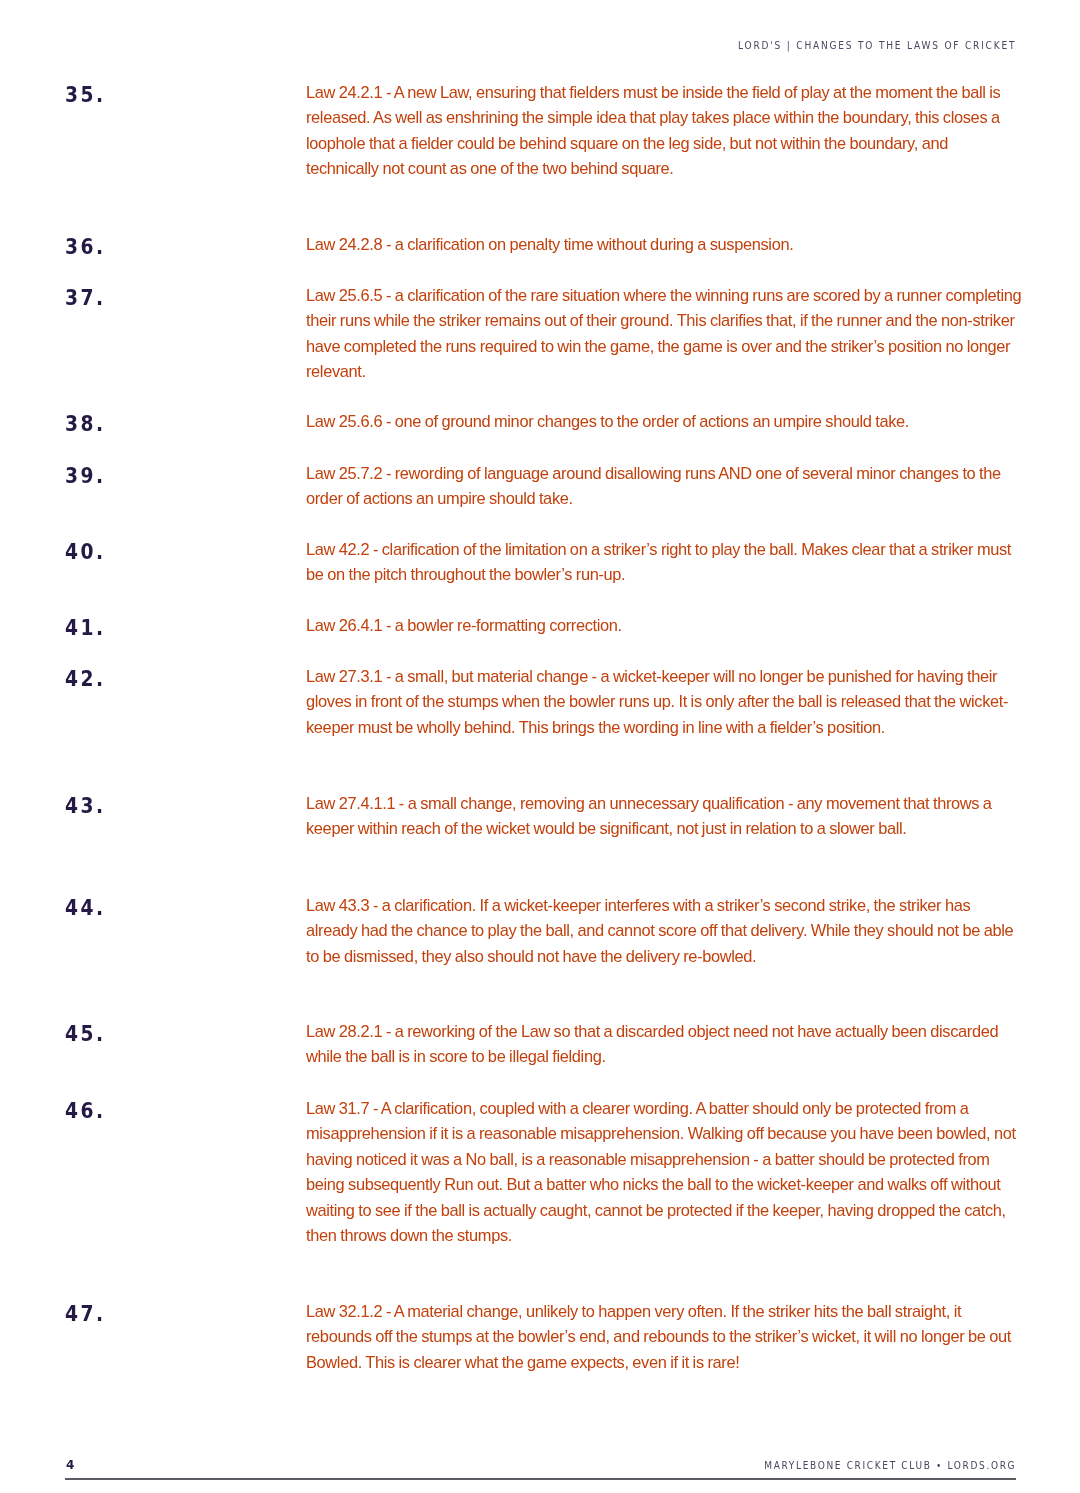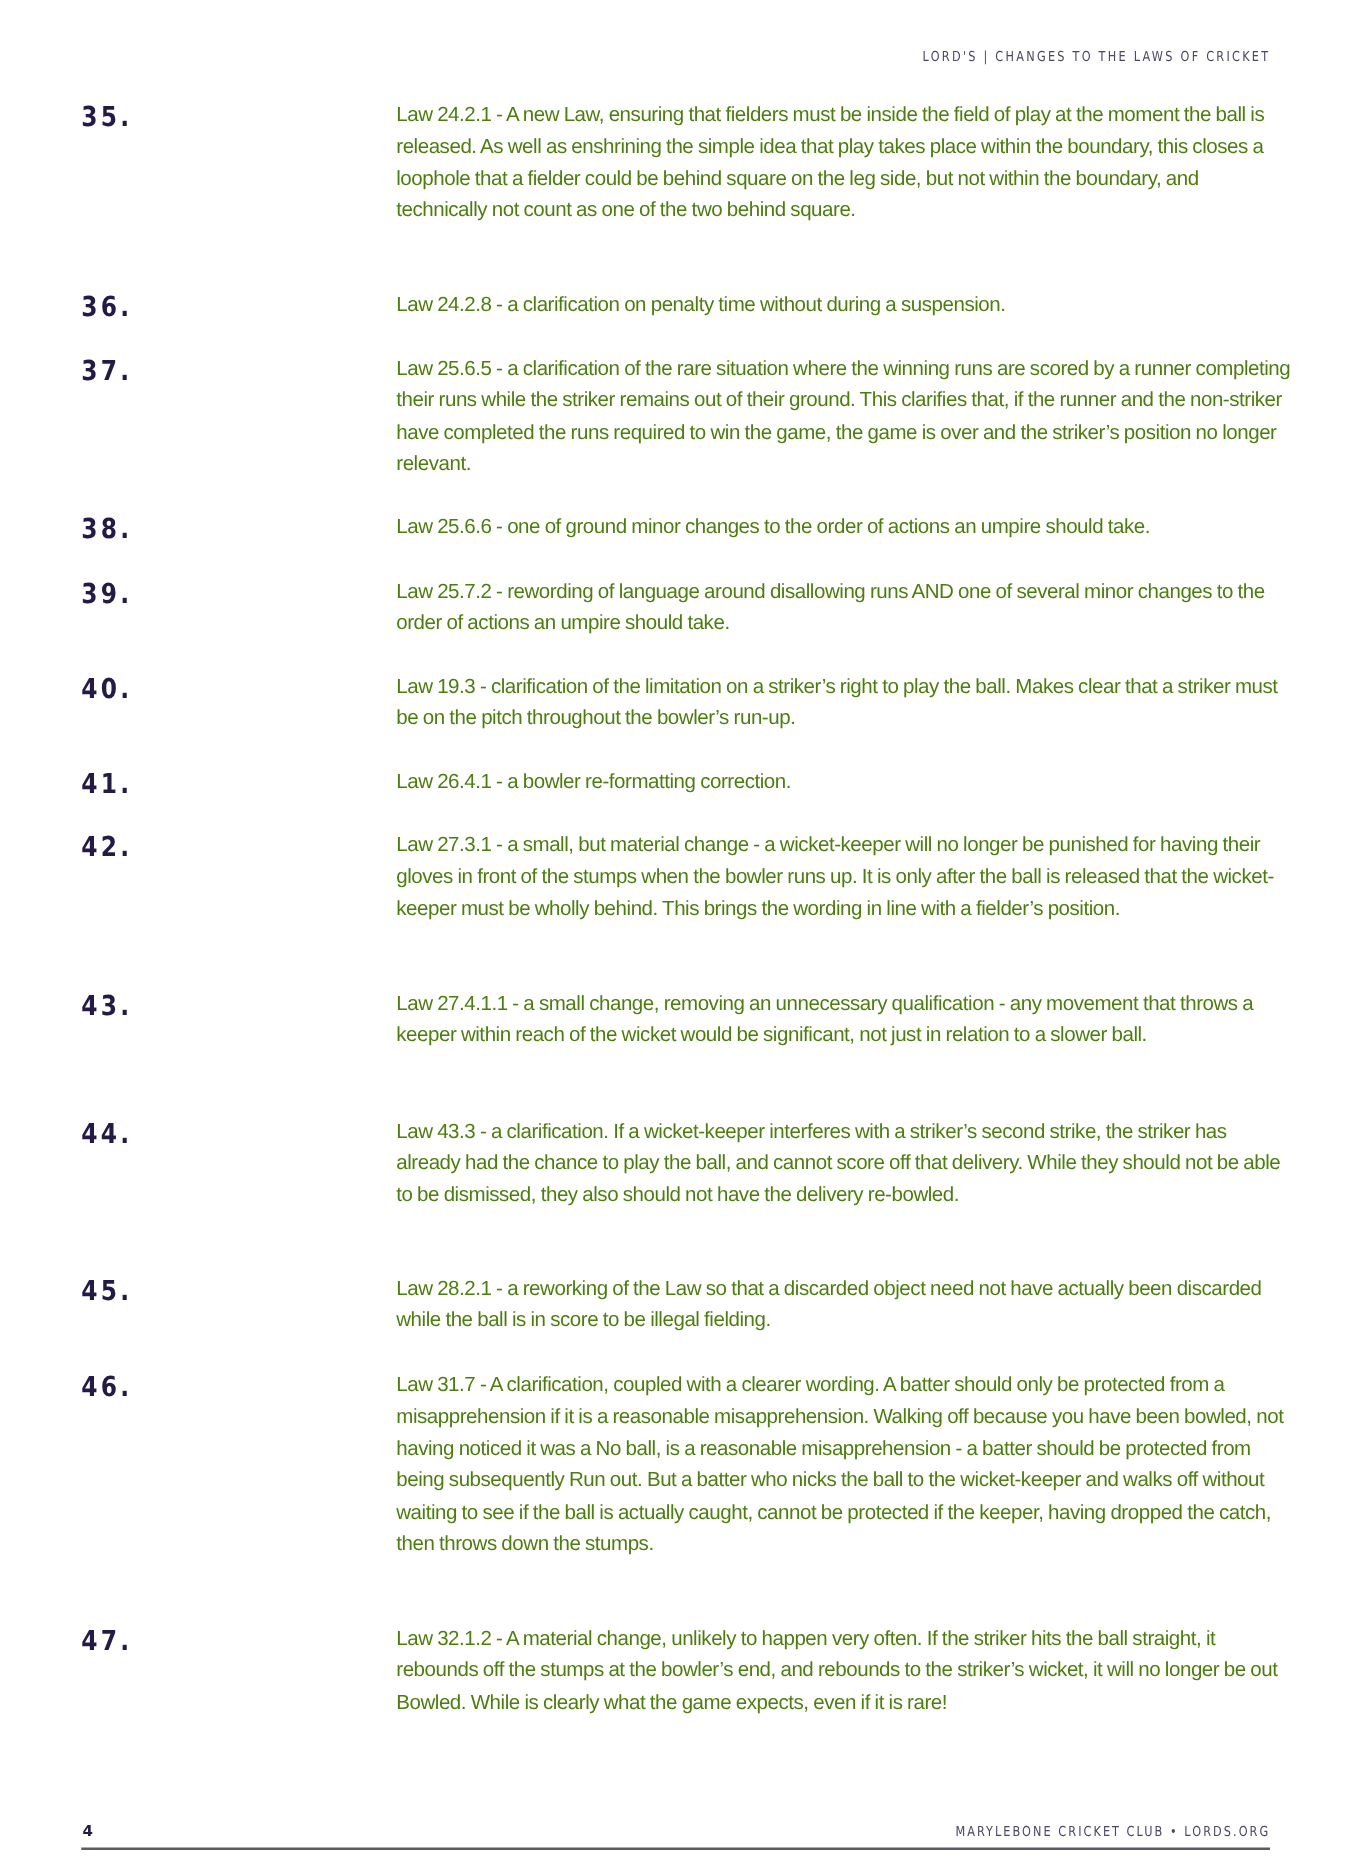--- a/index.html
+++ b/index.html
@@ -39,27 +39,27 @@
       font-family: "DejaVu Sans", sans-serif;
       font-weight: bold;
       font-size: 22px;
       letter-spacing: 3px;
       color: #241a45;
       transform: scaleX(0.85);
       transform-origin: left center;
     }
     .entry-text {
       position: absolute;
-      left: 317px;
+      left: 306px;
       width: 716px;
       top: 0;
       font-family: "Liberation Sans", sans-serif;
       font-size: 16.4px;
       line-height: 25.4px;
-      color: #4d7c0f;
+      color: #c2410c;
       letter-spacing: -0.35px;
       word-spacing: -0.5px;
     }
     .footer-page {
       position: absolute;
       left: 66px;
       top: 1458px;
       font-family: "DejaVu Sans", sans-serif;
       font-weight: bold;
       font-size: 12px;
@@ -111,21 +111,21 @@
   <div class="entry-text">Law 25.6.6 - one of ground minor changes to the order of actions an umpire should take.</div>
 </div>
 
 <div class="entry" style="top:461px;">
   <div class="entry-number">39.</div>
   <div class="entry-text">Law 25.7.2 - rewording of language around disallowing runs AND one of several minor changes to the order of actions an umpire should take.</div>
 </div>
 
 <div class="entry" style="top:537px;">
   <div class="entry-number">40.</div>
-  <div class="entry-text">Law 19.3 - clarification of the limitation on a striker’s right to play the ball. Makes clear that a striker must be on the pitch throughout the bowler’s run-up.</div>
+  <div class="entry-text">Law 42.2 - clarification of the limitation on a striker’s right to play the ball. Makes clear that a striker must be on the pitch throughout the bowler’s run-up.</div>
 </div>
 
 <div class="entry" style="top:613px;">
   <div class="entry-number">41.</div>
   <div class="entry-text">Law 26.4.1 - a bowler re-formatting correction.</div>
 </div>
 
 <div class="entry" style="top:664px;">
   <div class="entry-number">42.</div>
   <div class="entry-text">Law 27.3.1 - a small, but material change - a wicket-keeper will no longer be punished for having their gloves in front of the stumps when the bowler runs up. It is only after the ball is released that the wicket-keeper must be wholly behind. This brings the wording in line with a fielder’s position.</div>
@@ -146,18 +146,18 @@
   <div class="entry-text">Law 28.2.1 - a reworking of the Law so that a discarded object need not have actually been discarded while the ball is in score to be illegal fielding.</div>
 </div>
 
 <div class="entry" style="top:1096px;">
   <div class="entry-number">46.</div>
   <div class="entry-text">Law 31.7 - A clarification, coupled with a clearer wording. A batter should only be protected from a misapprehension if it is a reasonable misapprehension. Walking off because you have been bowled, not having noticed it was a No ball, is a reasonable misapprehension - a batter should be protected from being subsequently Run out. But a batter who nicks the ball to the wicket-keeper and walks off without waiting to see if the ball is actually caught, cannot be protected if the keeper, having dropped the catch, then throws down the stumps.</div>
 </div>
 
 <div class="entry" style="top:1299px;">
   <div class="entry-number">47.</div>
-  <div class="entry-text">Law 32.1.2 - A material change, unlikely to happen very often. If the striker hits the ball straight, it rebounds off the stumps at the bowler’s end, and rebounds to the striker’s wicket, it will no longer be out Bowled. While is clearly what the game expects, even if it is rare!</div>
+  <div class="entry-text">Law 32.1.2 - A material change, unlikely to happen very often. If the striker hits the ball straight, it rebounds off the stumps at the bowler’s end, and rebounds to the striker’s wicket, it will no longer be out Bowled. This is clearer what the game expects, even if it is rare!</div>
 </div>
 
 <div class="footer-page">4</div>
 <div class="footer-site">MARYLEBONE CRICKET CLUB • LORDS.ORG</div>
 <div class="footer-rule"></div>
 
 </body></html>

